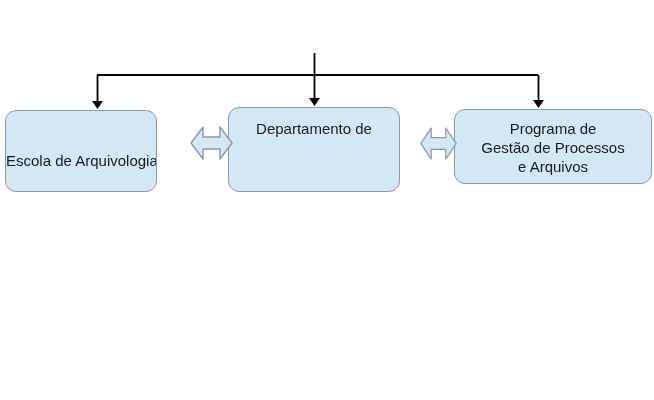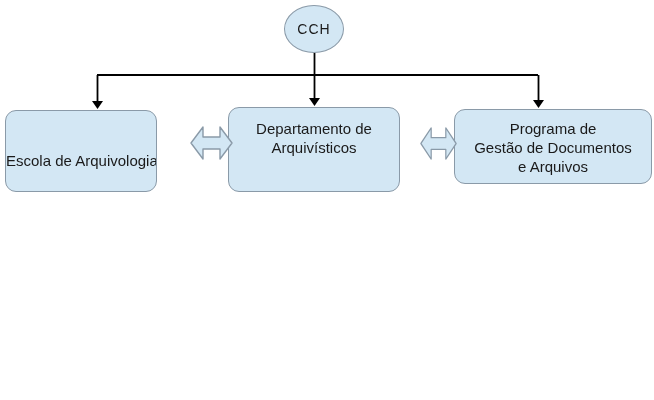--- a/index.html
+++ b/index.html
@@ -61,36 +61,32 @@
 
     <line x1="97.5" y1="75" x2="97.5" y2="101" stroke="var(--connector)" stroke-width="1.8"></line>
 
     <line x1="538.5" y1="75" x2="538.5" y2="100" stroke="var(--connector)" stroke-width="1.8"></line>
 
     <polygon points="92,101 103,101 97.5,109" fill="var(--connector)"></polygon>
     <polygon points="309,98 320,98 314.5,106" fill="var(--connector)"></polygon>
     <polygon points="533,100 544,100 538.5,108" fill="var(--connector)"></polygon>
   </svg>
 
-  <div class="root-node">
-    <span>CCH</span>
-  </div>
 
   <div class="node node-escola">
     <span class="line">Escola de Arquivologia</span>
   </div>
 
   <div class="node node-departamento">
     <span class="line">Departamento de</span>
-    <span class="line">Arquivísticos</span>
   </div>
 
   <div class="node node-programa">
     <span class="line">Programa de</span>
-    <span class="line">Gestão de Documentos</span>
+    <span class="line">Gestão de Processos</span>
     <span class="line">e Arquivos</span>
   </div>
 
   <svg class="double-arrow double-arrow-1" width="43" height="36" viewBox="0 0 43 36" aria-hidden="true">
     <polygon points="1,18 13,2 13,12 30,12 30,2 42,18 30,34 30,24 13,24 13,34" style="fill:var(--node-fill);stroke:var(--node-border);stroke-width:1.4" stroke-linejoin="round"></polygon>
   </svg>
   <svg class="double-arrow double-arrow-2" width="37" height="35" viewBox="0 0 43 36" preserveAspectRatio="none" aria-hidden="true">
     <polygon points="1,18 13,2 13,12 30,12 30,2 42,18 30,34 30,24 13,24 13,34" style="fill:var(--node-fill);stroke:var(--node-border);stroke-width:1.4" stroke-linejoin="round"></polygon>
   </svg>
 

